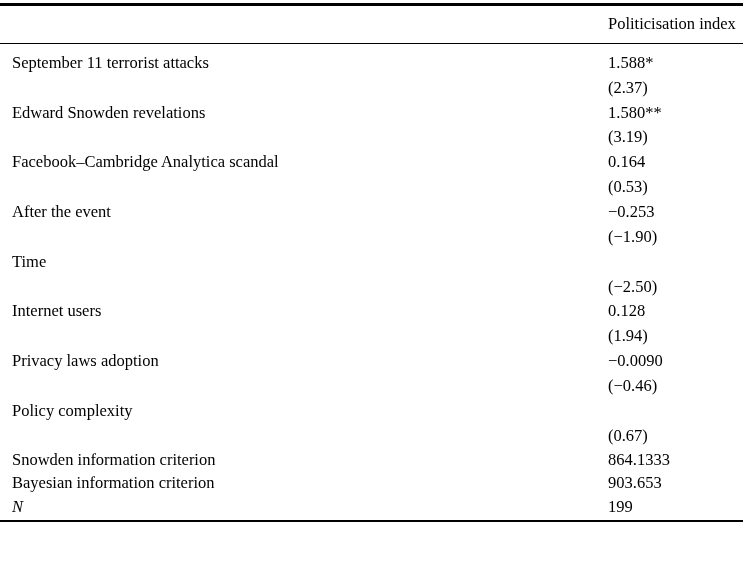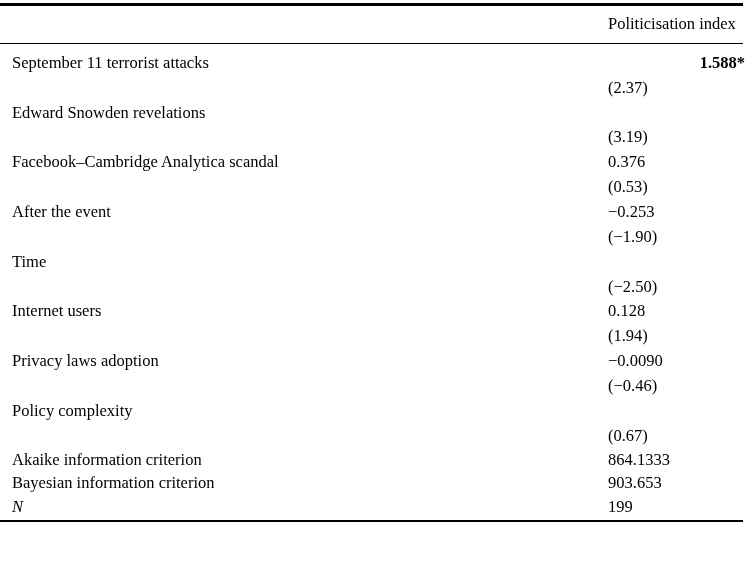--- a/index.html
+++ b/index.html
@@ -40,21 +40,21 @@
   }
   .cell-value {
     flex: 0 0 137px;
     width: 137px;
     white-space: nowrap;
   }
   .header-row { height: 37px; }
   .var-rows { padding-top: 6.5px; }
   .var-line { height: 24.85px; }
   .stat-line { height: 23.5px; }
-  .bold { font-weight: bold; text-align: right; }
+  .bold { font-weight: normal; }
   .italic { font-style: italic; }
 </style>
 </head>
 <body>
 
 <div class="table-wrap">
   <div class="rule rule-thick rule-top"></div>
 
   <div class="row header-row">
     <div class="cell-label"></div>
@@ -70,30 +70,31 @@
           <div class="cell-value bold">1.588*</div>
         </div>
         <div class="row var-line">
           <div class="cell-label"></div>
           <div class="cell-value">(2.37)</div>
         </div>
       </div>
       <div>
         <div class="row var-line">
           <div class="cell-label">Edward Snowden revelations</div>
+          <div class="cell-value bold">1.580**</div>
         </div>
         <div class="row var-line">
           <div class="cell-label"></div>
           <div class="cell-value">(3.19)</div>
         </div>
       </div>
       <div>
         <div class="row var-line">
           <div class="cell-label">Facebook–Cambridge Analytica scandal</div>
-          <div class="cell-value">0.376</div>
+          <div class="cell-value">0.164</div>
         </div>
         <div class="row var-line">
           <div class="cell-label"></div>
           <div class="cell-value">(0.53)</div>
         </div>
       </div>
       <div>
         <div class="row var-line">
           <div class="cell-label">After the event</div>
           <div class="cell-value">−0.253</div>
@@ -138,21 +139,21 @@
         </div>
         <div class="row var-line">
           <div class="cell-label"></div>
           <div class="cell-value">(0.67)</div>
         </div>
       </div>
     </div>
 
   <div id="stat-rows">
       <div class="row stat-line">
-        <div class="cell-label">Akaike information criterion</div>
+        <div class="cell-label">Snowden information criterion</div>
         <div class="cell-value">864.1333</div>
       </div>
       <div class="row stat-line">
         <div class="cell-label">Bayesian information criterion</div>
         <div class="cell-value">903.653</div>
       </div>
       <div class="row stat-line">
         <div class="cell-label italic">N</div>
         <div class="cell-value">199</div>
       </div>

